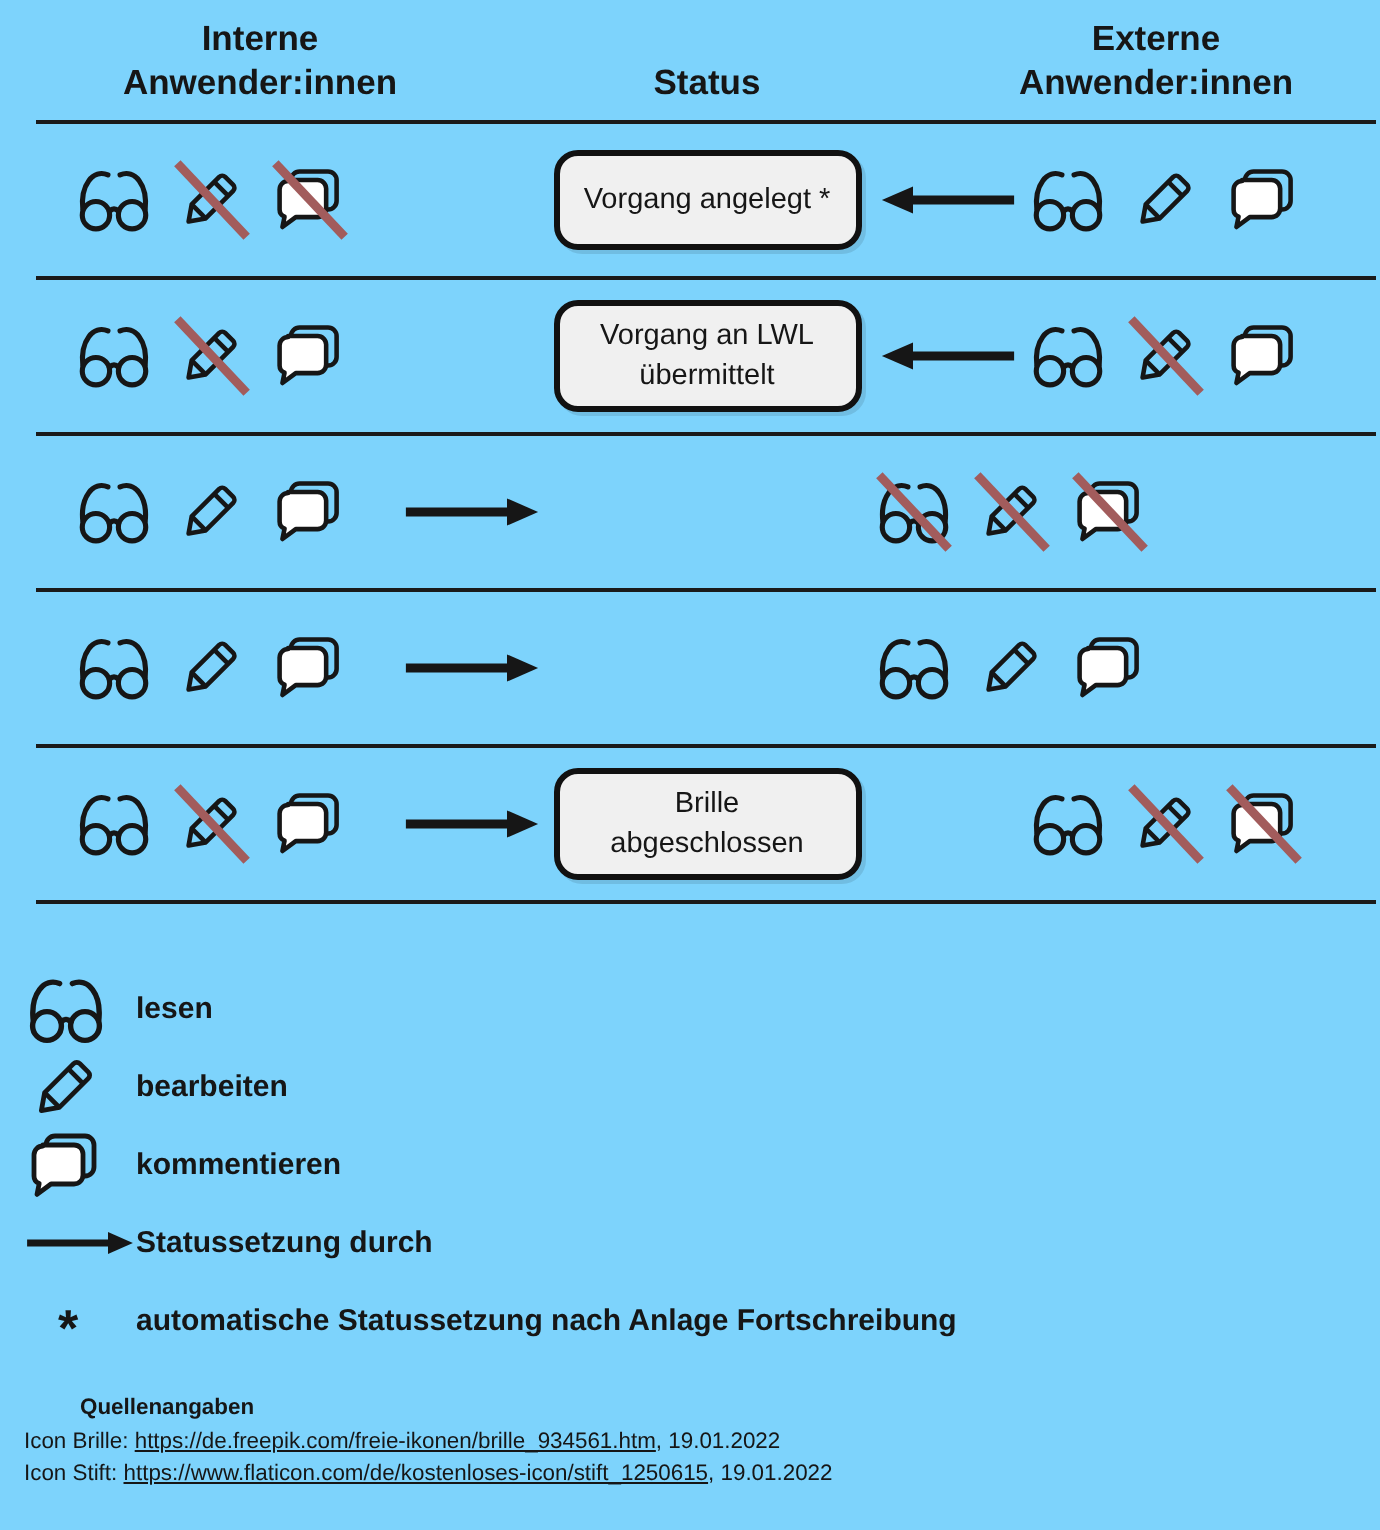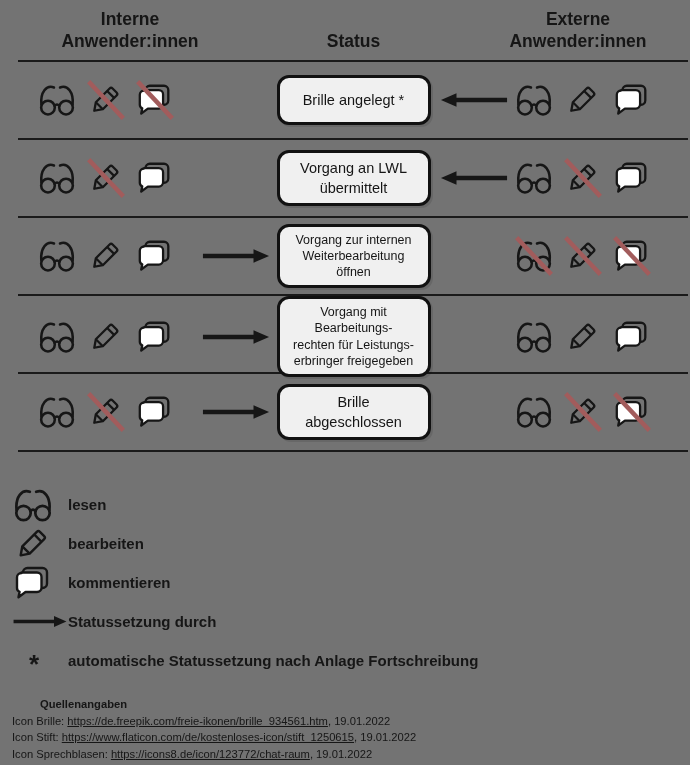--- a/index.html
+++ b/index.html
@@ -1,17 +1,17 @@
 <!DOCTYPE html>
 <html style="--ink: #161616; --line: #1a1a1a; --strike: #a25c5c; --box_fill: #f0f0f0;"><head>
 <meta charset="utf-8">
 <style>
   html,body{margin:0;padding:0;background:#fff;}
   body{font-family:"Liberation Sans",sans-serif;color:var(--ink,#161616);}
-  .page{width:690px;height:765px;position:relative;overflow:hidden;background:#737373;}
+  .page{width:690px;height:765px;position:relative;overflow:hidden;background:#7dd3fc;}
 
   
   .hdr{position:relative;height:60px;}
   .hdr .h{position:absolute;bottom:7px;font-weight:bold;font-size:17.5px;line-height:1.25;
           text-align:center;white-space:pre-line;}
   .h.internal{left:30px;width:200px;}
   .h.status{left:272px;width:163px;}
   .h.external{left:478px;width:200px;}
 
   
@@ -129,21 +129,21 @@
               <use href="#sym-cross"></use>
             </svg>
           </span>
       </div>
       <div class="arrowcell in">
           <svg class="arrow right" viewBox="0 0 72 20">
             <use href="#sym-arrow"></use>
           </svg>
         </div>
       <div class="statuscell">
-          <div class="statusbox">Brille angelegt *</div>
+          <div class="statusbox">Vorgang angelegt *</div>
         </div>
       <div class="arrowcell ex">
           <svg class="arrow left" viewBox="0 0 72 20">
             <use href="#sym-arrow"></use>
           </svg>
         </div>
       <div class="icons external">
         <span class="ic" data-crossed="false">
             <svg class="base" viewBox="0 0 40 40">
               <use href="#sym-glasses"></use>
@@ -235,25 +235,20 @@
             <svg class="base" viewBox="0 0 40 40">
               <use href="#sym-bubble"></use>
             </svg>
           </span>
       </div>
       <div class="arrowcell in">
           <svg class="arrow right" viewBox="0 0 72 20">
             <use href="#sym-arrow"></use>
           </svg>
         </div>
-      <div class="statuscell">
-          <div class="statusbox small">Vorgang zur internen
-Weiterbearbeitung
-öffnen</div>
-        </div>
       <div class="arrowcell ex">
           <svg class="arrow left" viewBox="0 0 72 20">
             <use href="#sym-arrow"></use>
           </svg>
         </div>
       <div class="icons external">
         <span class="ic" data-crossed="true">
             <svg class="base" viewBox="0 0 40 40">
               <use href="#sym-glasses"></use>
             </svg>
@@ -295,25 +290,20 @@
         <span class="ic" data-crossed="false">
             <svg class="base" viewBox="0 0 40 40">
               <use href="#sym-bubble"></use>
             </svg>
           </span>
       </div>
       <div class="arrowcell in">
           <svg class="arrow right" viewBox="0 0 72 20">
             <use href="#sym-arrow"></use>
           </svg>
-        </div>
-      <div class="statuscell">
-          <div class="statusbox small">Vorgang mit Bearbeitungs-
-rechten für Leistungs-
-erbringer freigegeben</div>
         </div>
       <div class="arrowcell ex">
           <svg class="arrow left" viewBox="0 0 72 20">
             <use href="#sym-arrow"></use>
           </svg>
         </div>
       <div class="icons external">
         <span class="ic" data-crossed="false">
             <svg class="base" viewBox="0 0 40 40">
               <use href="#sym-glasses"></use>
@@ -432,16 +422,15 @@
           <span class="star">*</span>
         </span>
       <span class="llabel">automatische Statussetzung nach Anlage Fortschreibung</span>
     </div>
   </div>
 
   <div class="sources">
     <div class="title">Quellenangaben</div>
     <div class="src"><span>Icon Brille: </span><span class="url">https://de.freepik.com/freie-ikonen/brille_934561.htm</span><span>, 19.01.2022</span></div>
     <div class="src"><span>Icon Stift: </span><span class="url">https://www.flaticon.com/de/kostenloses-icon/stift_1250615</span><span>, 19.01.2022</span></div>
-    <div class="src"><span>Icon Sprechblasen: </span><span class="url">https://icons8.de/icon/123772/chat-raum</span><span>, 19.01.2022</span></div>
   </div>
 
 </div>
 
 </body></html>

